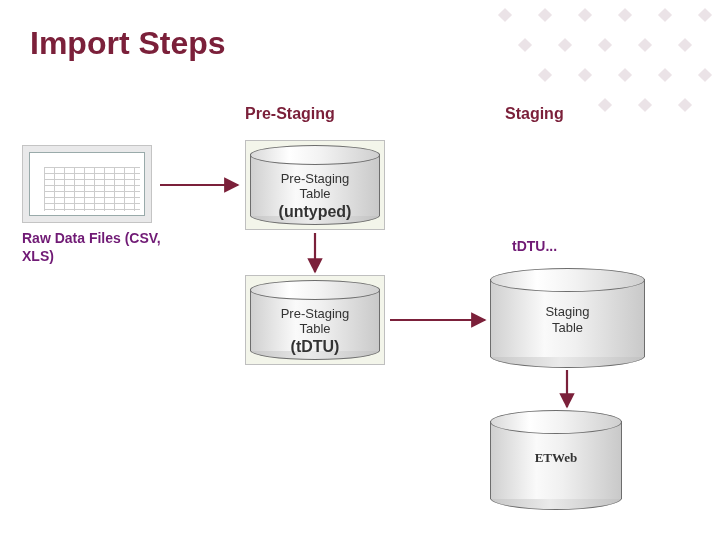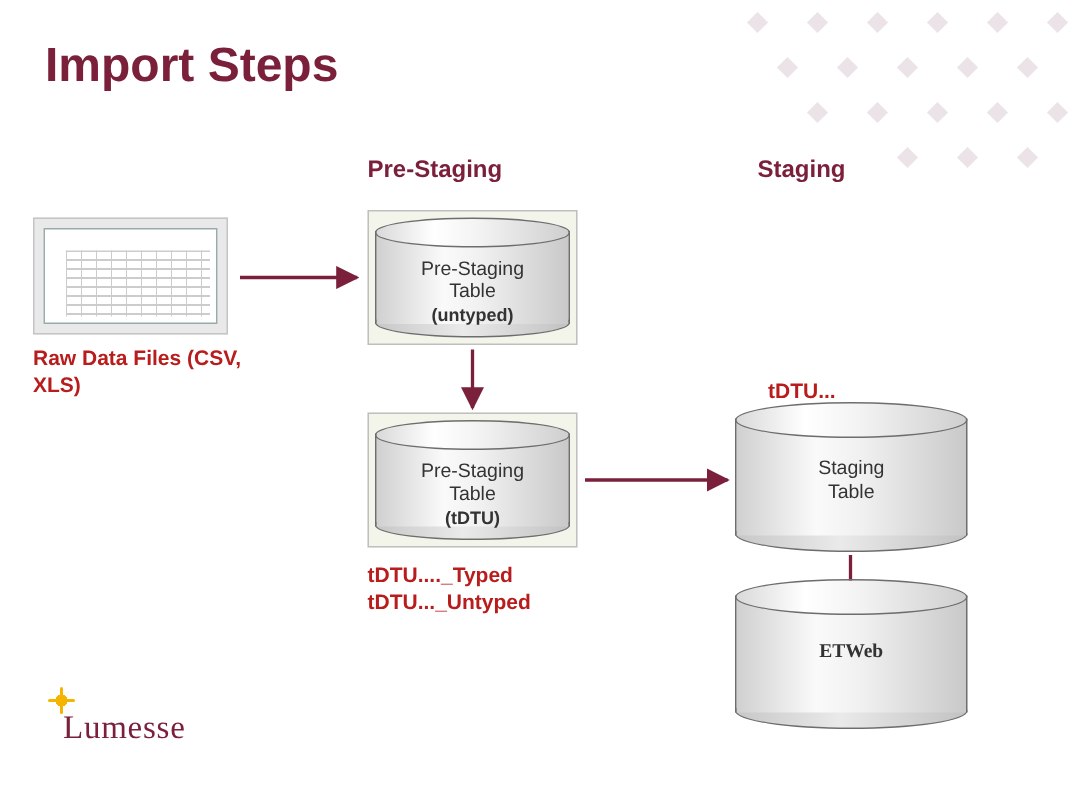--- a/index.html
+++ b/index.html
@@ -28,21 +28,21 @@
   .column-heading {
     position: absolute;
     font-size: 16px;
     font-weight: 600;
     color: #7b203a;
   }
   .caption {
     position: absolute;
     font-size: 14px;
     font-weight: 600;
-    color: #b91c1c;
+    color: #701a75;
     line-height: 1.25;
   }
 
   
   .sheet {
     position: absolute;
     width: 130px;
     height: 78px;
     background: #e9e9ea;
     border: 1px solid #c4c4c4;
@@ -104,21 +104,21 @@
     position: absolute;
     left: 0; right: 0;
     top: 32%;
     text-align: center;
     font-size: 13px;
     color: #333;
     line-height: 1.2;
     z-index: 4;
   }
   .cyl-sub {
-    font-size: 12px;
+    font-size: 16px;
   }
 
   
   .diamonds {
     position: absolute;
     top: 0; right: 0;
     width: 260px;
     height: 140px;
     pointer-events: none;
     opacity: 0.5;
@@ -237,47 +237,41 @@
       <div class="cyl-top"></div>
         <div class="cyl-side"></div>
         <div class="cyl-bot"></div>
       <div class="cyl-label" style="top:36%;">
         <span>Staging</span><br>
         <span>Table</span>
       </div>
     </div>
   </div>
 
-  <div class="cyl" style="left:490px; top:386px; width:155px; height:100px;">
+  <div class="cyl" style="left:490px; top:410px; width:132px; height:100px;">
     <div class="cyl-body" style="position:relative;">
       <div class="cyl-top"></div>
         <div class="cyl-side"></div>
         <div class="cyl-bot"></div>
       <div class="cyl-label" style="top:40%; font-weight:bold; font-family:Georgia,serif;">
         <span>ETWeb</span>
       </div>
     </div>
   </div>
 
-  <div class="caption" style="left:245px; top:375px; white-space:pre-line;">tDTU...._Typed
-tDTU..._Untyped</div>
-  <div class="caption" style="left:512px; top:252px;text-align:right;">tDTU...</div>
+  <div class="caption" style="left:512px; top:238px;text-align:right;">tDTU...</div>
 
   <svg width="720" height="540" style="position:absolute;left:0;top:0;pointer-events:none;">
     <defs>
       <marker id="ah" viewBox="0 0 10 10" refX="9" refY="5" markerWidth="7" markerHeight="7" orient="auto-start-reverse">
         <path d="M0,0 L10,5 L0,10 z" fill="#7b203a"></path>
       </marker>
     </defs>
     <g stroke="#7b203a" stroke-width="2.2" fill="none" marker-end="url(#ah)">
       <line x1="160" y1="185" x2="238" y2="185"></line>
       <line x1="315" y1="233" x2="315" y2="272"></line>
       <line x1="390" y1="320" x2="485" y2="320"></line>
       <line x1="567" y1="370" x2="567" y2="407"></line>
     </g>
   </svg>
 
-  <div class="logo">
-    <span class="spark"></span>
-    <span>Lumesse</span>
-  </div>
 
 </div>
 
 </body></html>

